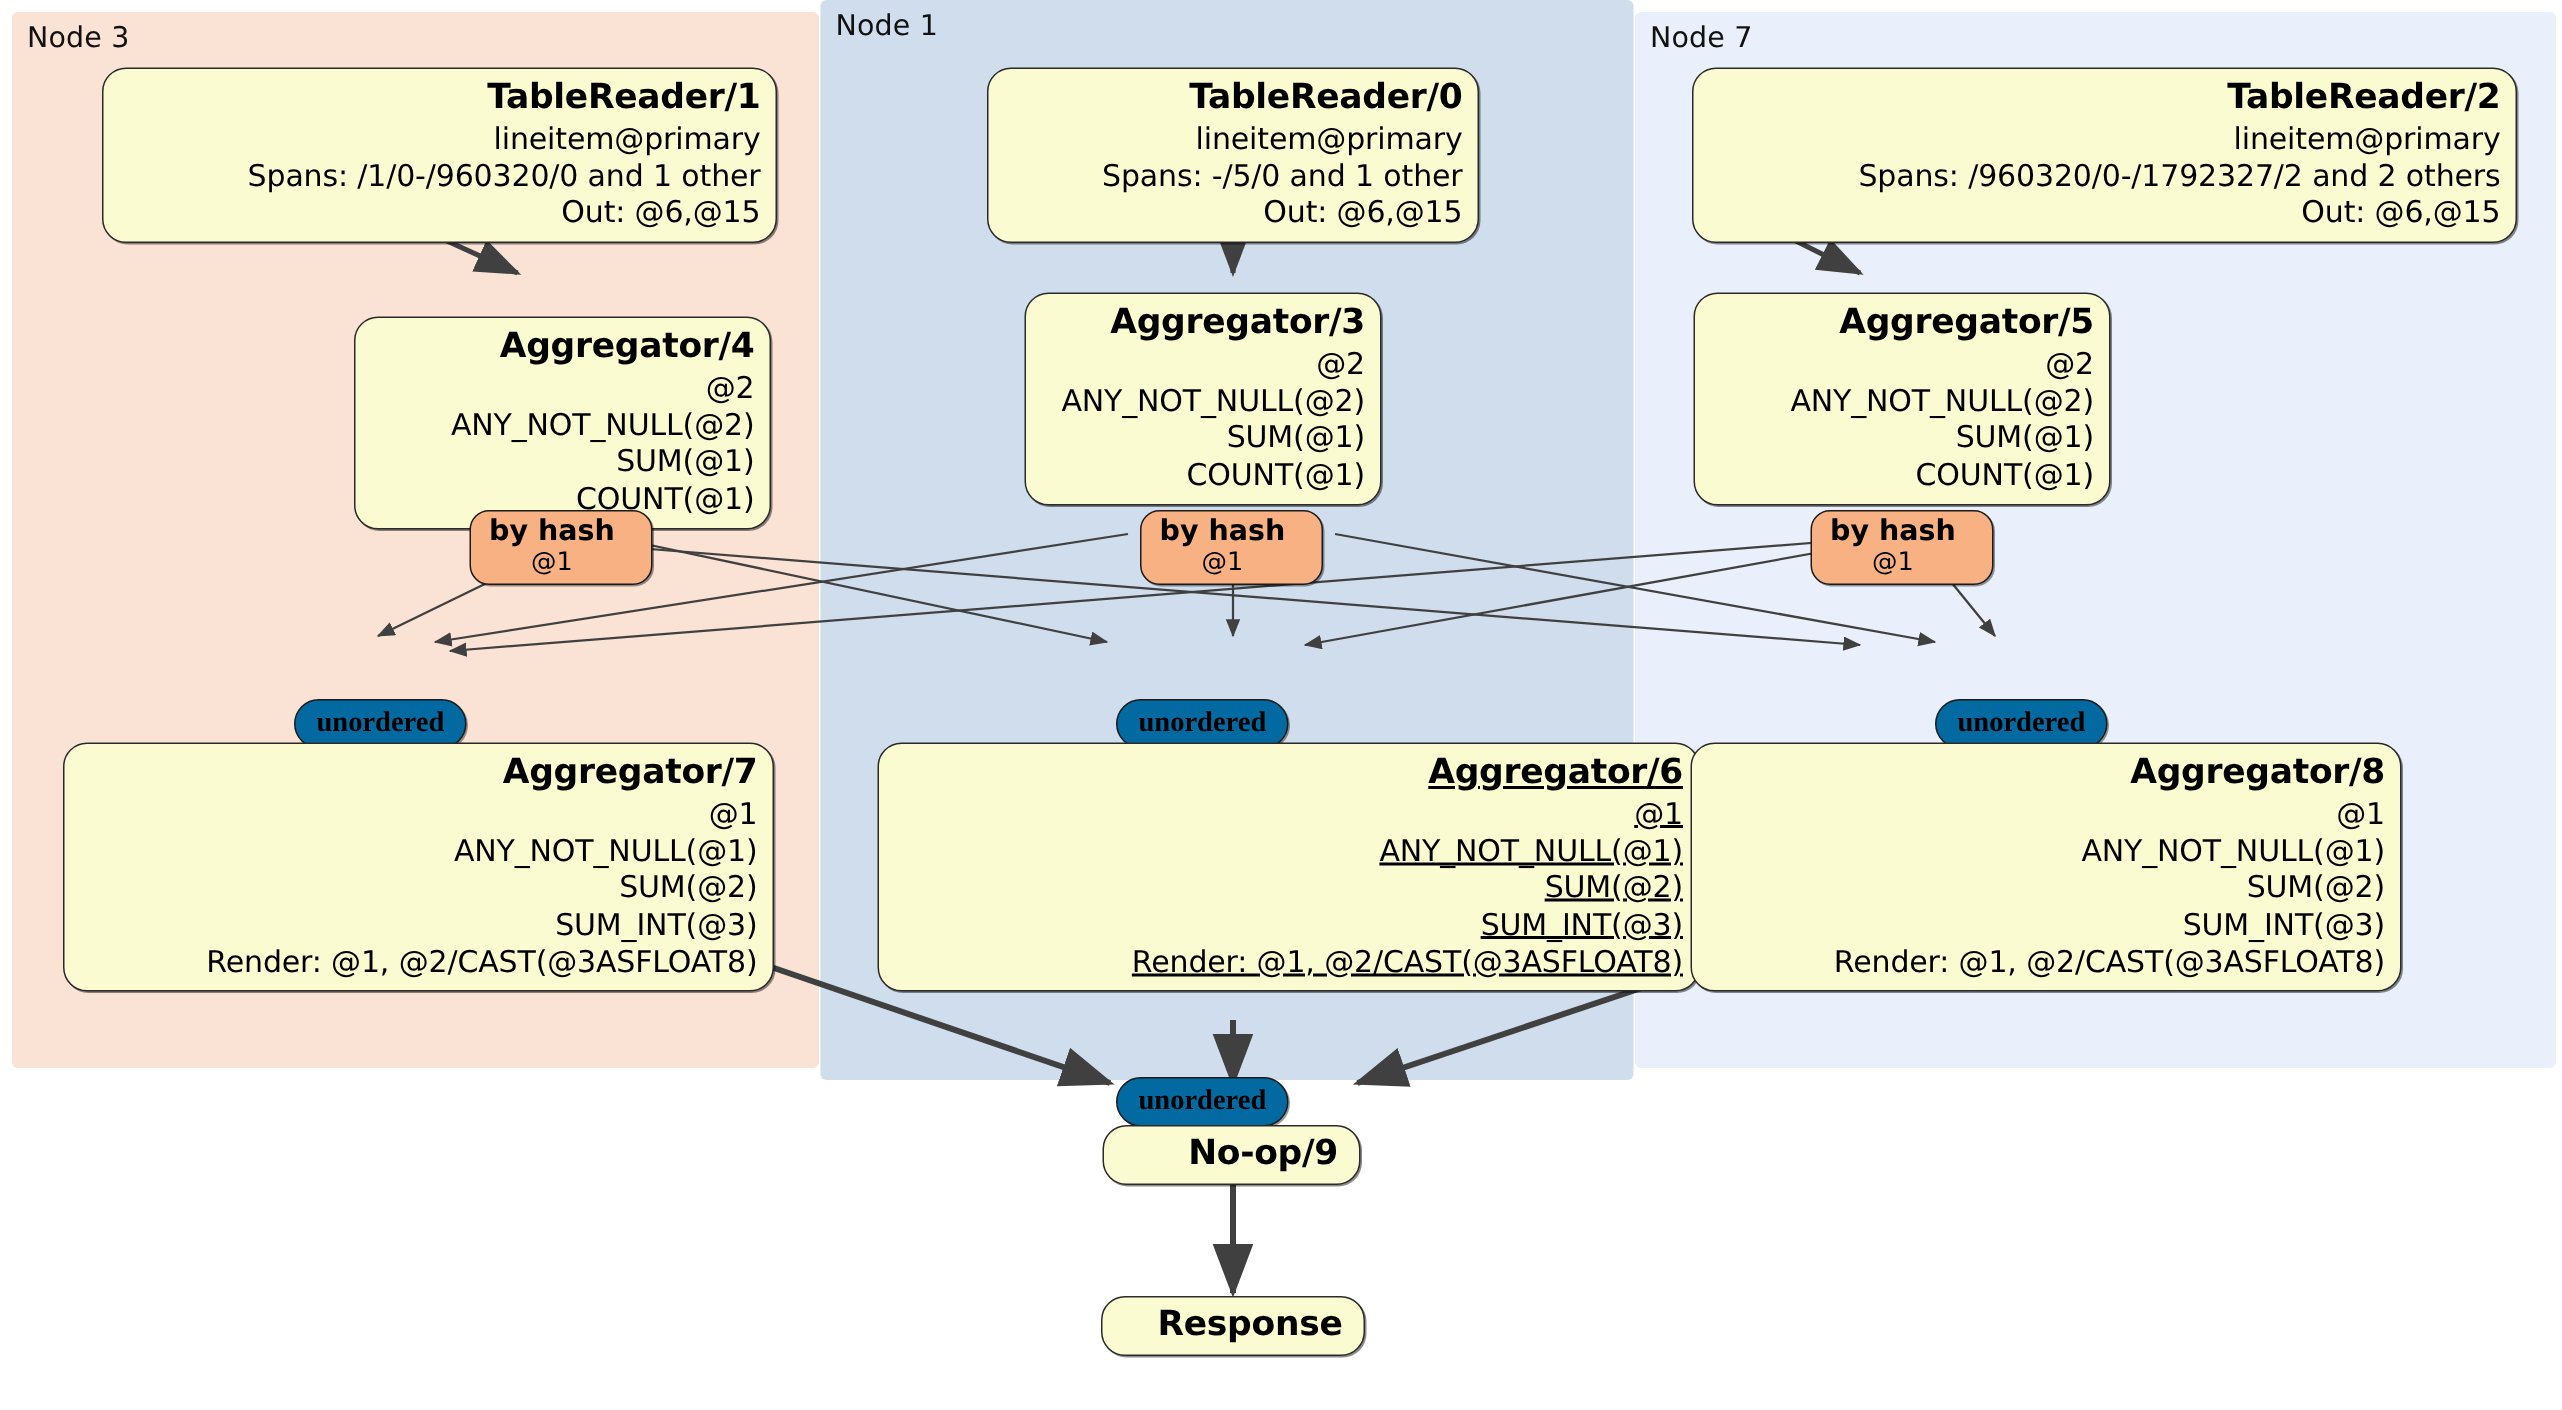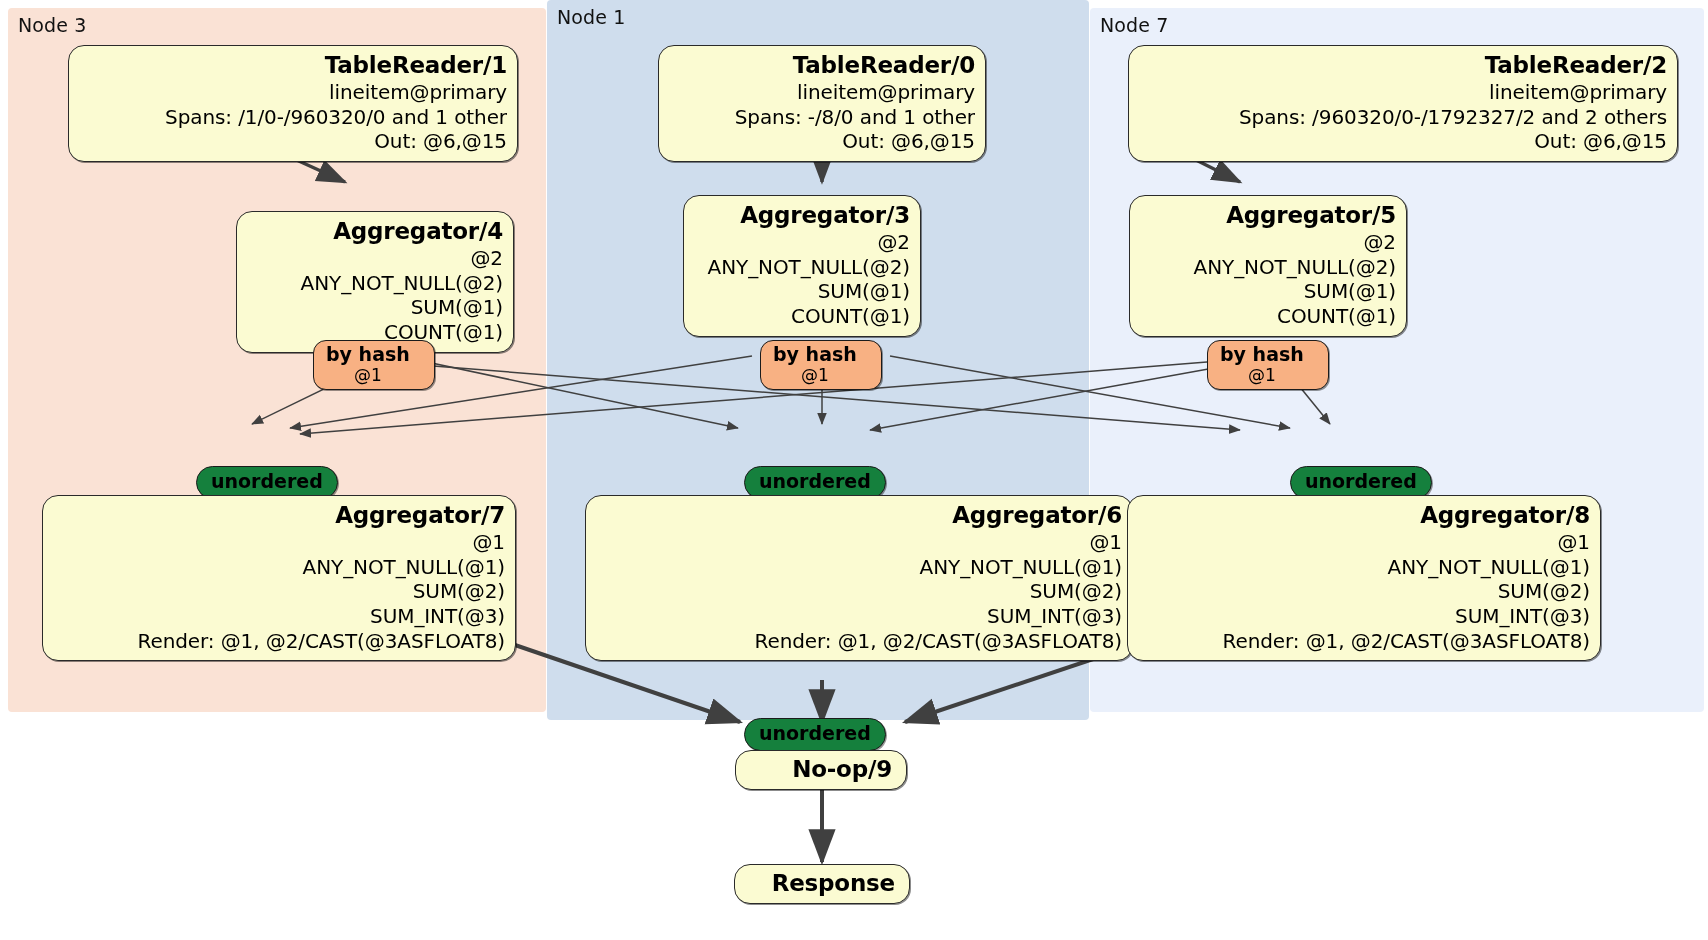--- a/index.html
+++ b/index.html
@@ -75,21 +75,21 @@
     border-radius: 14px;
     text-align: center;
     color: #000;
     box-shadow: 1px 1px 0 rgba(0,0,0,0.4);
     line-height: 1.15;
     padding: 3px 24px 4px 12px;
   }
   .pill .lbl { display: block; font-weight: bold; font-size: 19px; white-space: nowrap; }
   .pill .sub { display: block; font-size: 17px; white-space: nowrap; }
   .pill.hash { background: #f8b183; border-radius: 13px; }
-  .pill.ord  { background: #15803d; border-radius: 17px; padding: 4px 14px 5px 14px; }
+  .pill.ord  { background: #0369a1; border-radius: 17px; padding: 4px 14px 5px 14px; font-family: Liberation Serif, serif; }
   .pill.ord .lbl { font-size: 19px; }
 </style>
 </head>
 <body>
 
 <div id="canvas">
 
   <div class="node-panel" id="panel-node3">
     <span class="node-label">Node 3</span>
   </div>
@@ -162,42 +162,42 @@
     <span class="ln">@1</span>
     <span class="ln">ANY_NOT_NULL(@1)</span>
     <span class="ln">SUM(@2)</span>
     <span class="ln">SUM_INT(@3)</span>
     <span class="ln">Render: @1, @2/CAST(@3ASFLOAT8)</span>
   </div>
 
   <div class="proc" id="tr0" style="left:658px; top:45px; width:328px;">
     <span class="ttl">TableReader/0</span>
     <span class="ln">lineitem@primary</span>
-    <span class="ln">Spans: -/8/0 and 1 other</span>
+    <span class="ln">Spans: -/5/0 and 1 other</span>
     <span class="ln">Out: @6,@15</span>
   </div>
 
   <div class="proc" id="agg3" style="left:683px; top:195px; width:238px;">
     <span class="ttl">Aggregator/3</span>
     <span class="ln">@2</span>
     <span class="ln">ANY_NOT_NULL(@2)</span>
     <span class="ln">SUM(@1)</span>
     <span class="ln">COUNT(@1)</span>
   </div>
 
   <div class="pill hash" style="left:760px; top:340px;">
     <span class="lbl">by hash</span>
     <span class="sub">@1</span>
   </div>
 
   <div class="pill ord" style="left:744px; top:466px;">
     <span class="lbl">unordered</span>
   </div>
 
-  <div class="proc" id="agg6" style="left:585px; top:495px; width:548px;">
+  <div class="proc" id="agg6" style="left:585px; top:495px; width:548px;text-decoration:underline;">
     <span class="ttl">Aggregator/6</span>
     <span class="ln">@1</span>
     <span class="ln">ANY_NOT_NULL(@1)</span>
     <span class="ln">SUM(@2)</span>
     <span class="ln">SUM_INT(@3)</span>
     <span class="ln">Render: @1, @2/CAST(@3ASFLOAT8)</span>
   </div>
 
   <div class="pill ord" style="left:744px; top:718px;">
     <span class="lbl">unordered</span>

